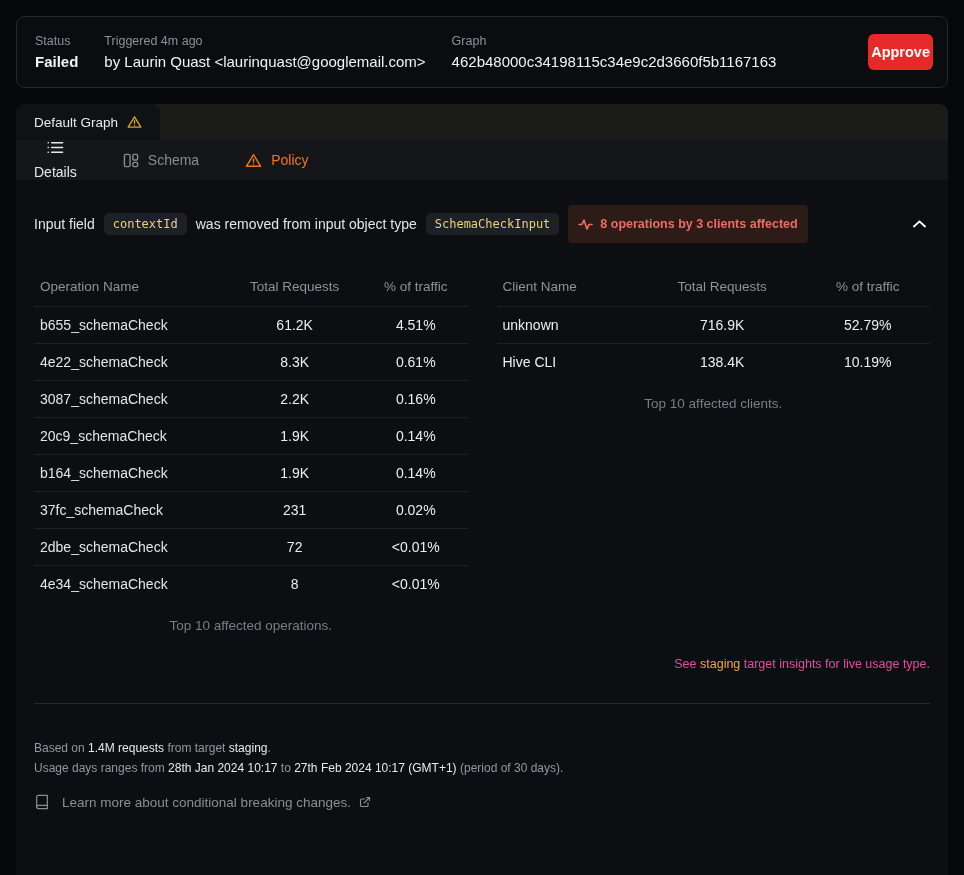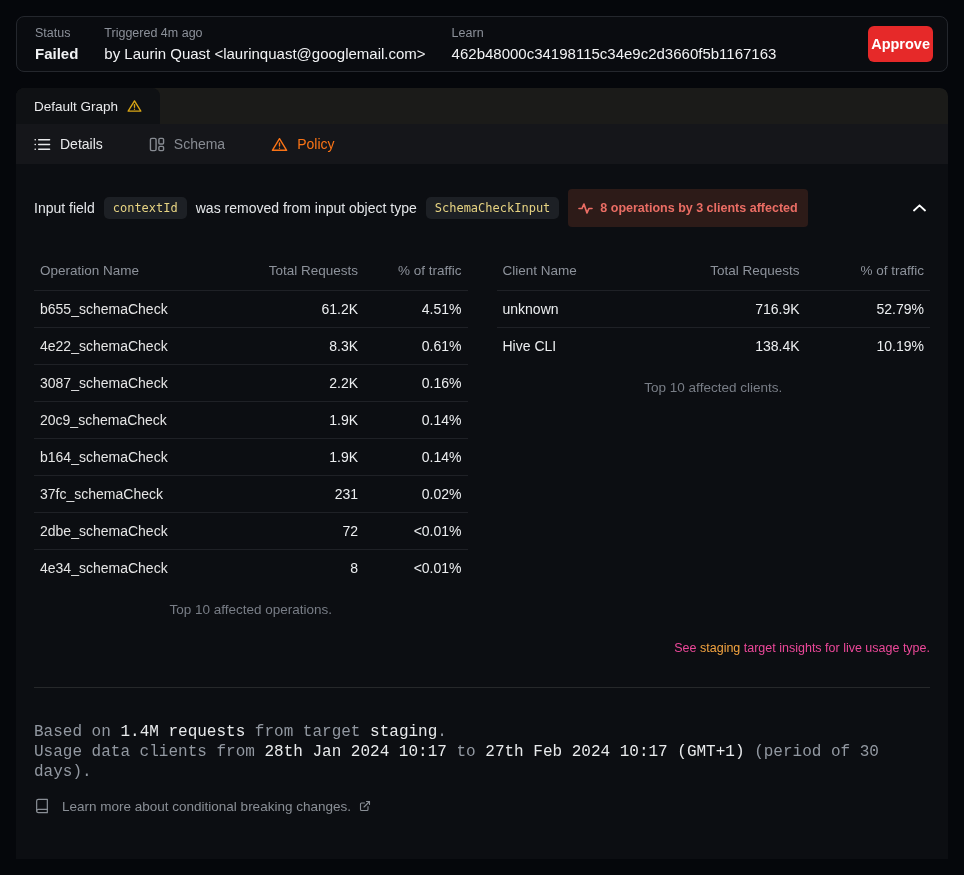--- a/index.html
+++ b/index.html
@@ -8,21 +8,21 @@
     background:#05070b;
     font-family:"Liberation Sans", sans-serif;
     color:#ececee;
     overflow:hidden;
   }
   svg { display:block; }
 
   
   .topcard {
     margin:16px 16px 0;
-    height:56px;
+    height:72px;
     background:#0a0c10;
     border:1px solid #24272d;
     border-radius:8px;
     display:flex;
     align-items:center;
     padding:0 14px 0 18px;
   }
   .meta-col { margin-right:26px; }
   .meta-label { font-size:12.5px; color:#8c919a; margin-bottom:5px; }
   .meta-value { font-size:15px; color:#f2f3f5; }
@@ -75,21 +75,21 @@
     padding:0 18px;
     gap:46px;
   }
   .view-tab {
     display:flex;
     align-items:center;
     gap:9px;
     font-size:14px;
     cursor:pointer;
   }
-  .view-tab.active  { color:#e8e9eb; font-weight:500; }
+  .view-tab.active  { color:#e8e9eb; font-weight:500;flex-direction:column; }
   .view-tab.idle    { color:#878b92; }
   .view-tab.dim     { color:#f97316; }
 
   .content { padding:0 18px; }
 
   .bc-heading {
     margin-top:22px;
     display:flex;
     align-items:center;
     gap:11px;
@@ -134,30 +134,30 @@
 
   
   .tables { display:flex; gap:29px; margin-top:28px; align-items:flex-start; }
   .tbl-wrap { flex:1; }
   table { width:100%; border-collapse:collapse; font-size:14px; }
   th {
     color:#8d929b; font-weight:400; font-size:13.5px;
     padding:8px 6px 12px; text-align:left;
   }
   td { padding:10px 6px; border-top:1px solid #1f2126; color:#eceef0; }
-  th.num, td.num { text-align:right; }
+  th.num, td.num { text-align:center; }
   td.name { text-align:left; }
   .op-link { color:#e5e5e5; cursor:pointer; }
   .caption { text-align:center; color:#787d86; font-size:13.5px; margin-top:16px; }
 
   .insights { text-align:right; font-size:12.5px; margin-top:24px; }
   .divider { height:1px; background:#26282a; margin-top:32px; }
 
   
-  .footer { margin-top:34px; font-size:16px; line-height:20px;font-family:Liberation Mono, monospace; }
+  .footer { margin-top:34px; font-size:12px; line-height:20px; }
   .muted  { color:#9298a1; }
   .bright { color:#e8eaec; }
   .link   { color:#f4a440; cursor:pointer; }
   .plain  { color:#ec4899; }
 
   .learn-row {
     margin-top:16px;
     display:flex;
     align-items:center;
     gap:12px;
@@ -173,21 +173,21 @@
 <div class="topcard">
   <div class="meta-col">
     <div class="meta-label">Status</div>
     <div class="meta-value bold">Failed</div>
   </div>
   <div class="meta-col">
     <div class="meta-label">Triggered 4m ago</div>
     <div class="meta-value">by Laurin Quast &lt;laurinquast@googlemail.com&gt;</div>
   </div>
   <div class="meta-col">
-    <div class="meta-label">Learn</div>
+    <div class="meta-label">Graph</div>
     <div class="meta-value">462b48000c34198115c34e9c2d3660f5b1167163</div>
   </div>
   <button class="approve-btn">Approve</button>
 </div>
 
 <div class="panel">
 
   <div class="graph-strip">
     <div class="graph-tab">
       <span>Default Graph</span>
@@ -340,21 +340,21 @@
         <div class="caption">Top 10 affected clients.</div>
       </div>
     </div>
 
     <div class="insights"><span class="plain">See </span><span class="link">staging</span><span class="plain"> target insights for live usage type.</span></div>
 
     <div class="divider"></div>
 
     <div class="footer">
       <div><span class="muted">Based on </span><span class="bright">1.4M requests</span><span class="muted"> from target </span><span class="bright">staging</span><span class="muted">.</span></div>
-      <div><span class="muted">Usage data clients from </span><span class="bright">28th Jan 2024 10:17</span><span class="muted"> to </span><span class="bright">27th Feb 2024 10:17 (GMT+1)</span><span class="muted"> (period of 30 days).</span></div>
+      <div><span class="muted">Usage days ranges from </span><span class="bright">28th Jan 2024 10:17</span><span class="muted"> to </span><span class="bright">27th Feb 2024 10:17 (GMT+1)</span><span class="muted"> (period of 30 days).</span></div>
     </div>
 
     <div class="learn-row">
       <span>
         <svg width="16" height="16" viewBox="0 0 24 24" fill="none" stroke="currentColor" stroke-width="1.8" stroke-linecap="round" stroke-linejoin="round">
           <path d="M4 19.5A2.5 2.5 0 0 1 6.5 17H20"></path>
           <path d="M6.5 2H20v20H6.5A2.5 2.5 0 0 1 4 19.5v-15A2.5 2.5 0 0 1 6.5 2z"></path>
         </svg>
       </span>
       <span class="learn-text">

